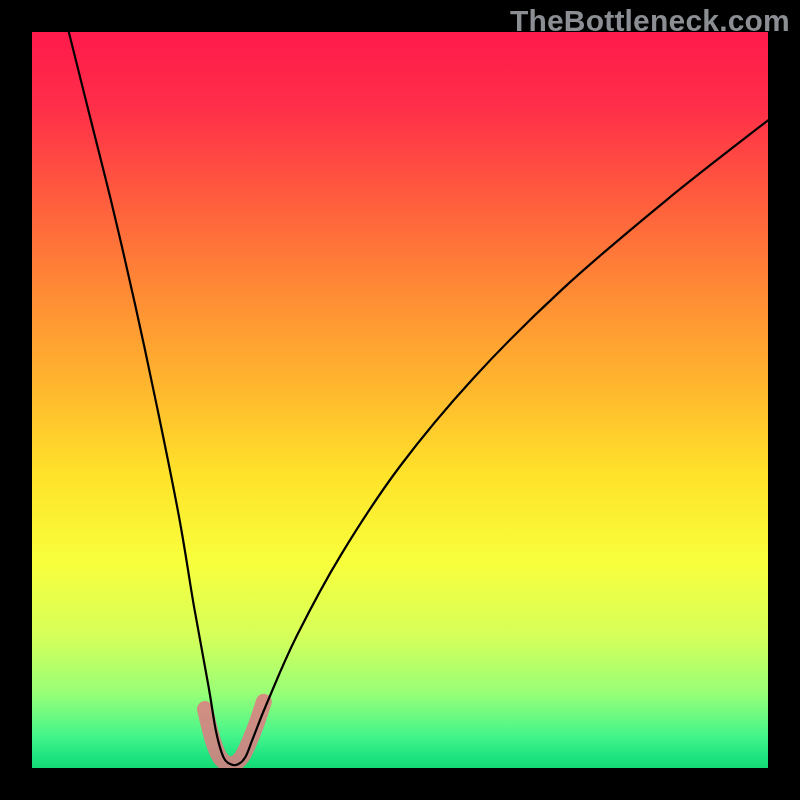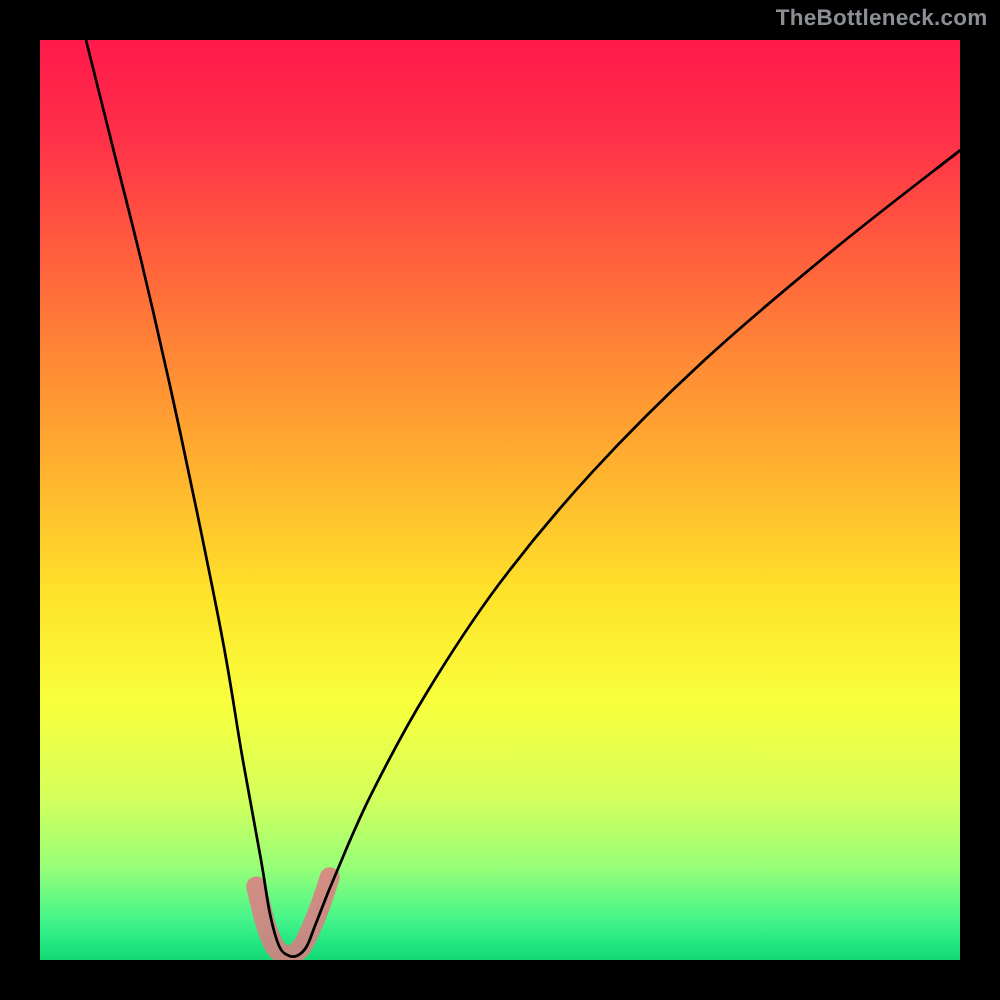--- a/index.html
+++ b/index.html
@@ -24,21 +24,21 @@
     top: 32px;
     width: 736px;
     height: 736px;
     overflow: hidden;
   }
   .watermark {
     position: absolute;
     top: 4px;
     right: 10px;
     font-family: Arial, Helvetica, sans-serif;
-    font-size: 18px;
+    font-size: 30px;
     font-weight: 600;
     color: #8b8f94;
     letter-spacing: 0.2px;
   }
   svg.curve {
     position: absolute;
     left: 0;
     top: 0;
   }
 </style>

